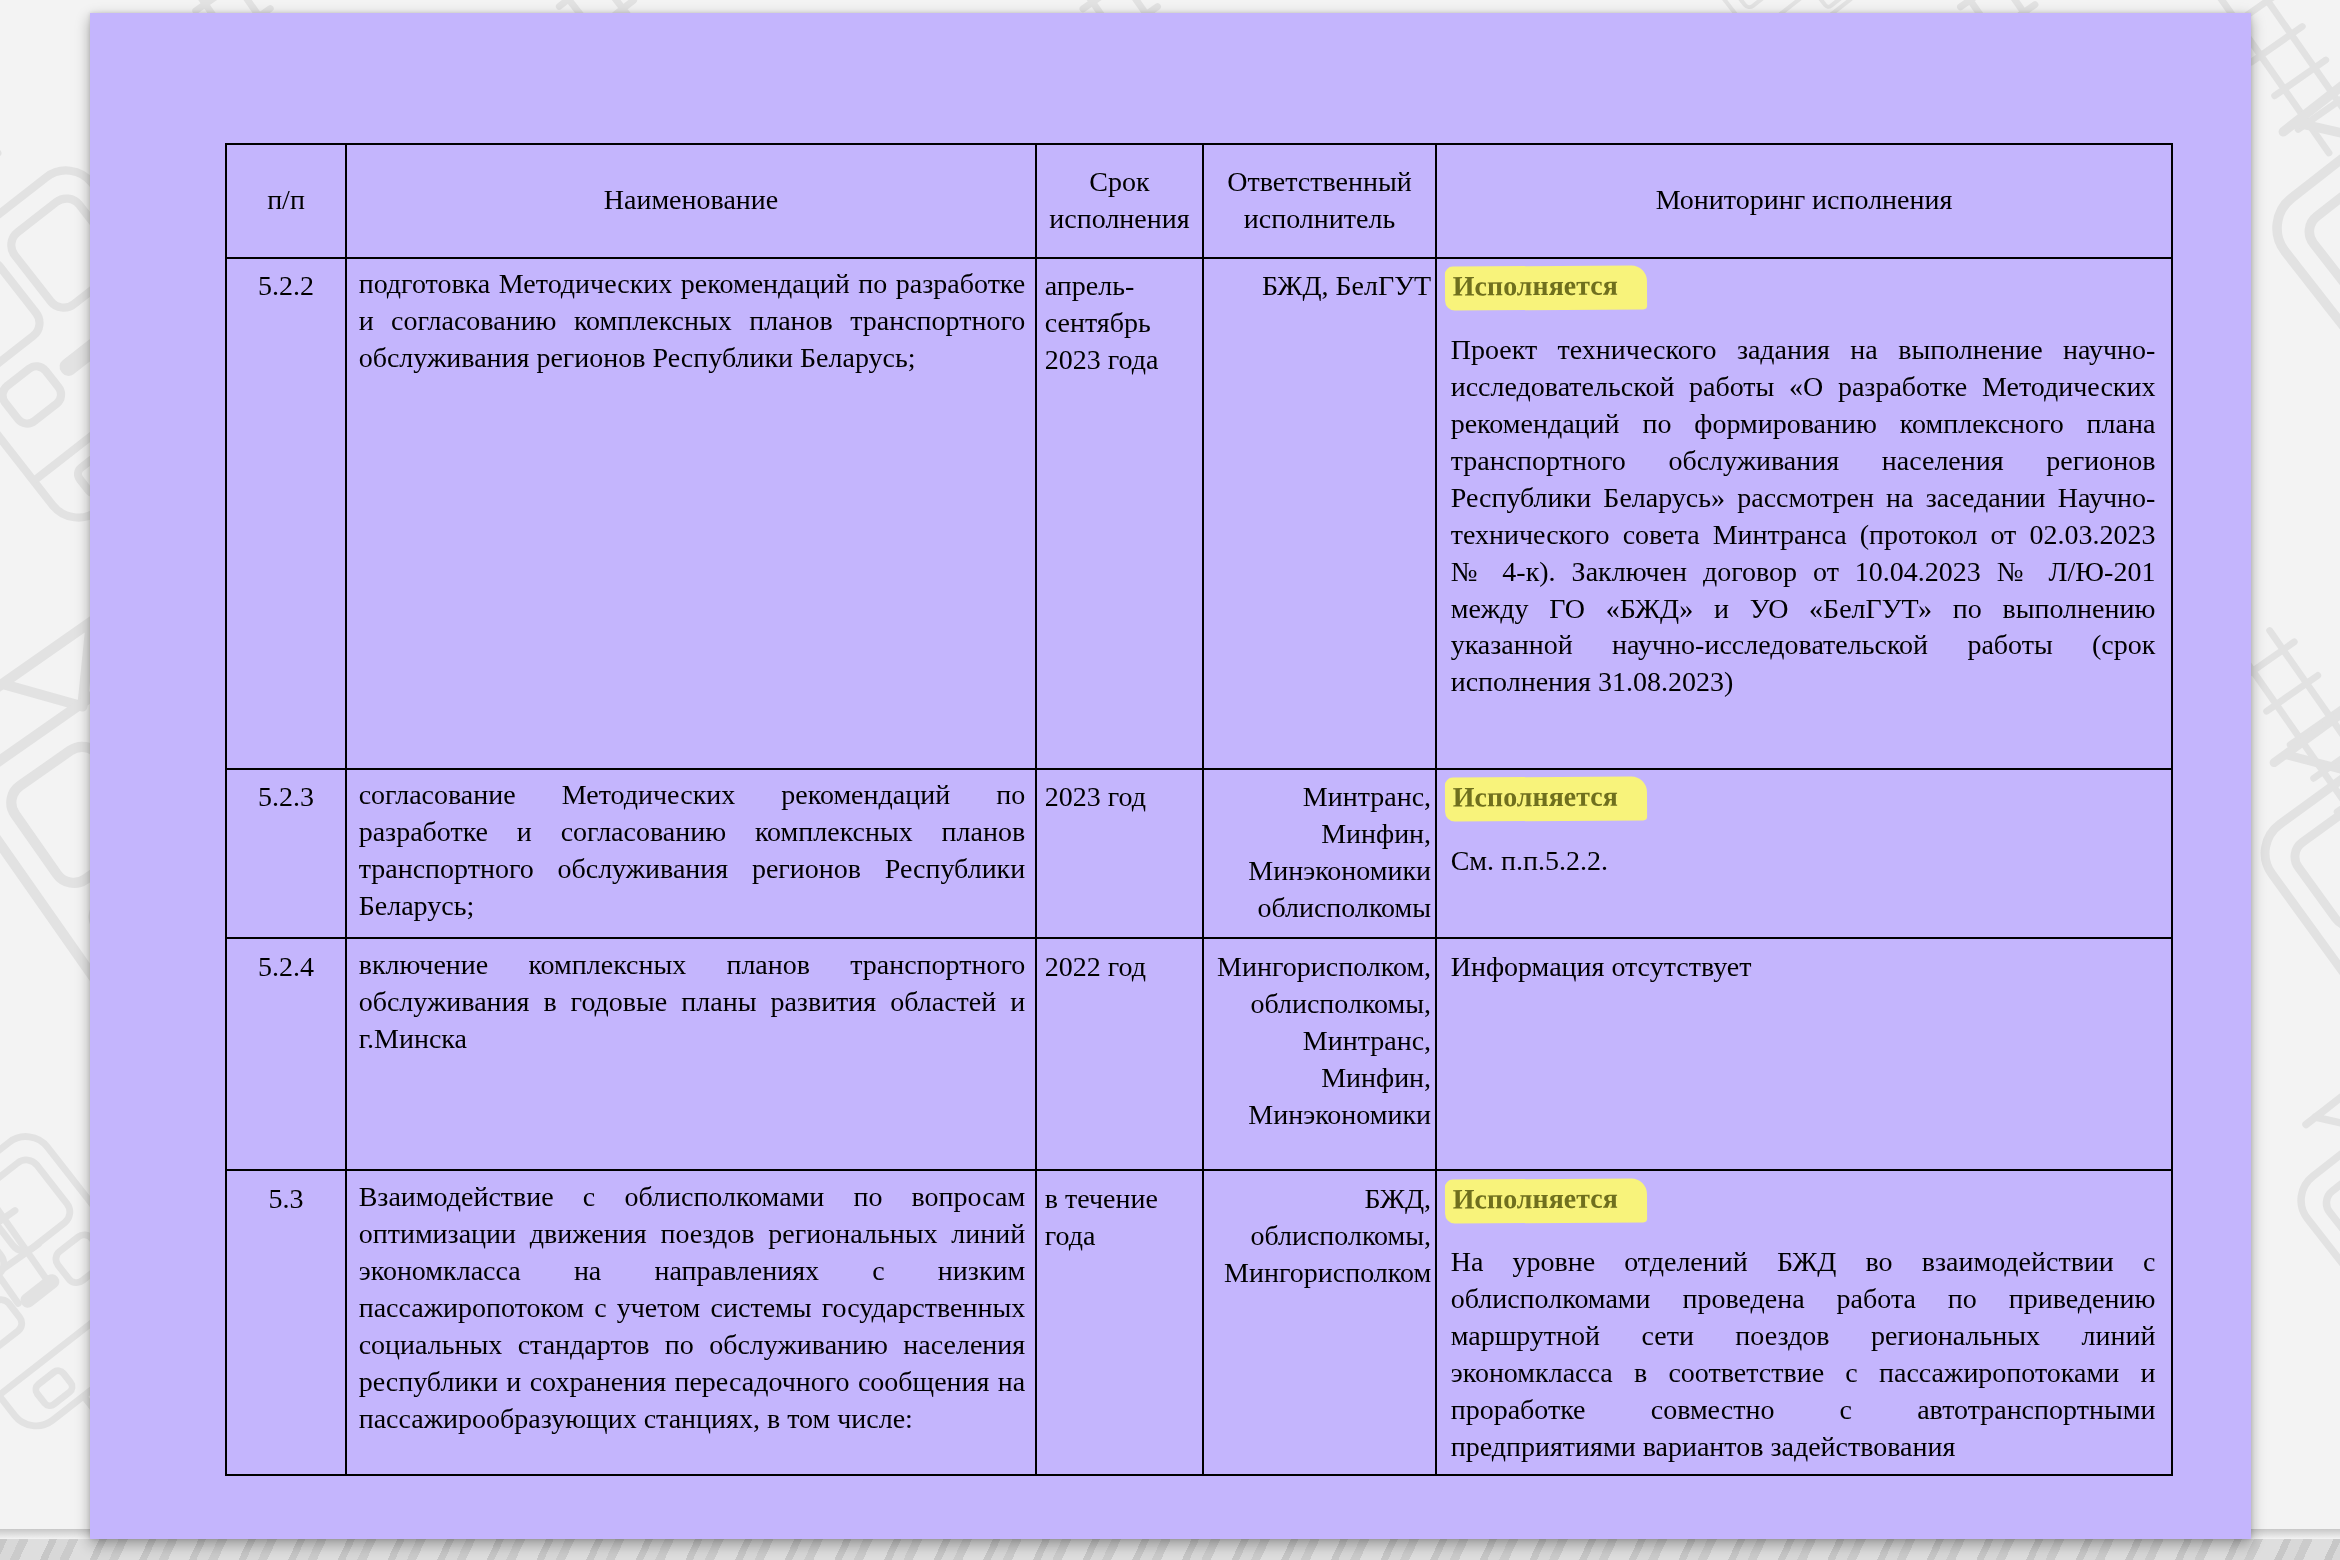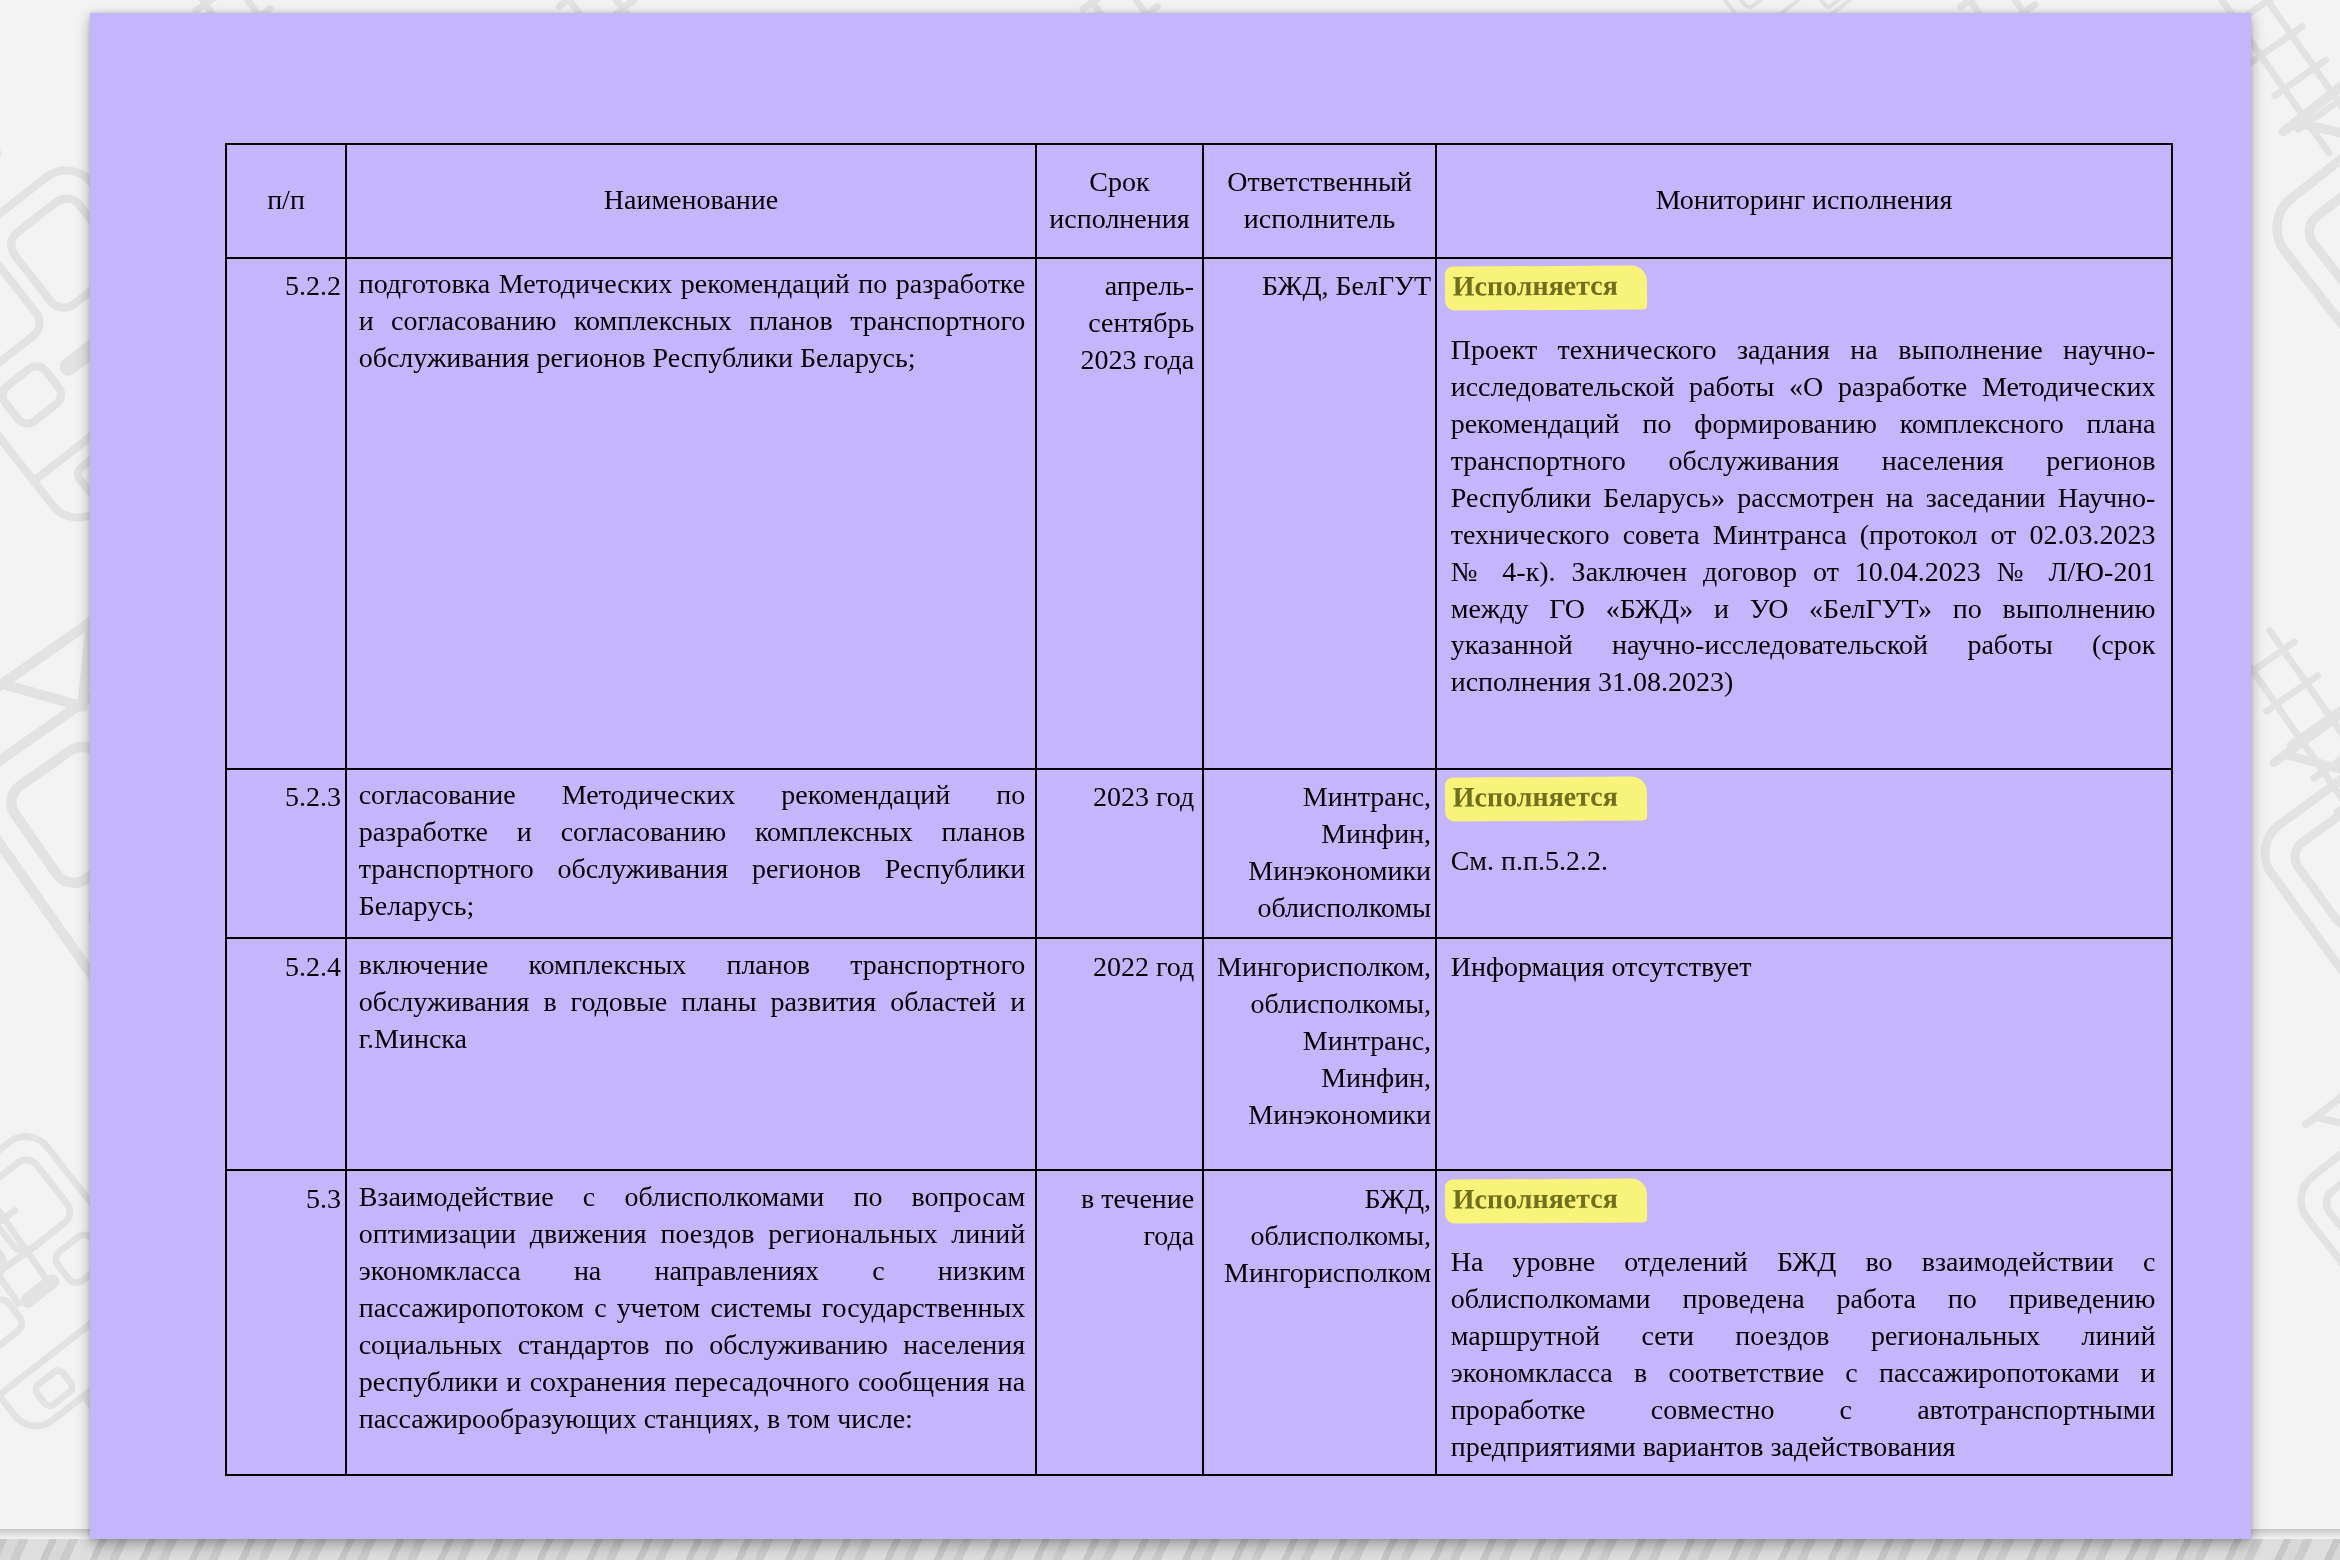--- a/index.html
+++ b/index.html
@@ -30,23 +30,23 @@
     border-collapse:collapse; table-layout:fixed;
     font-size:28px; line-height:1.32;
   }
   table.doc, table.doc td, table.doc th{
     border:2px solid #000;
     border-top-width:2.9px; border-bottom-width:2.9px;
   }
   table.doc{border-width:2.9px;}
   th{font-weight:normal; text-align:center; vertical-align:middle; padding:5.9px 7.8px;}
   td{vertical-align:top;}
-  .c-num{text-align:right; padding:9.8px 3.9px 3.9px;}
+  .c-num{text-align:center; padding:9.8px 3.9px 3.9px;}
   .c-name{text-align:justify; padding:7.8px 9.8px 7.8px 11.7px;}
-  .c-term{text-align:right; padding:9.8px 7.8px;}
+  .c-term{text-align:left; padding:9.8px 7.8px;}
   .c-exec{text-align:right; padding:9.8px 3.9px; overflow-wrap:break-word; word-break:break-word;}
   .c-mon{padding:7.8px 15.6px 7.8px 13.7px;}
   .details{text-align:justify; margin:21.5px 0 0 0;}
   .status-hl{
     display:inline-block; font-weight:bold; color:#6f6f1e;
     background:#f8f37b; padding:2px 29px 4.9px 7.8px; margin-left:-5.9px;
     border-radius:7.8px 15.6px 3.9px 9.8px; transform:rotate(-0.35deg);
   }
   .status-missing{display:inline-block; font-weight:normal; color:#000; padding-top:2px;}
 </style>

